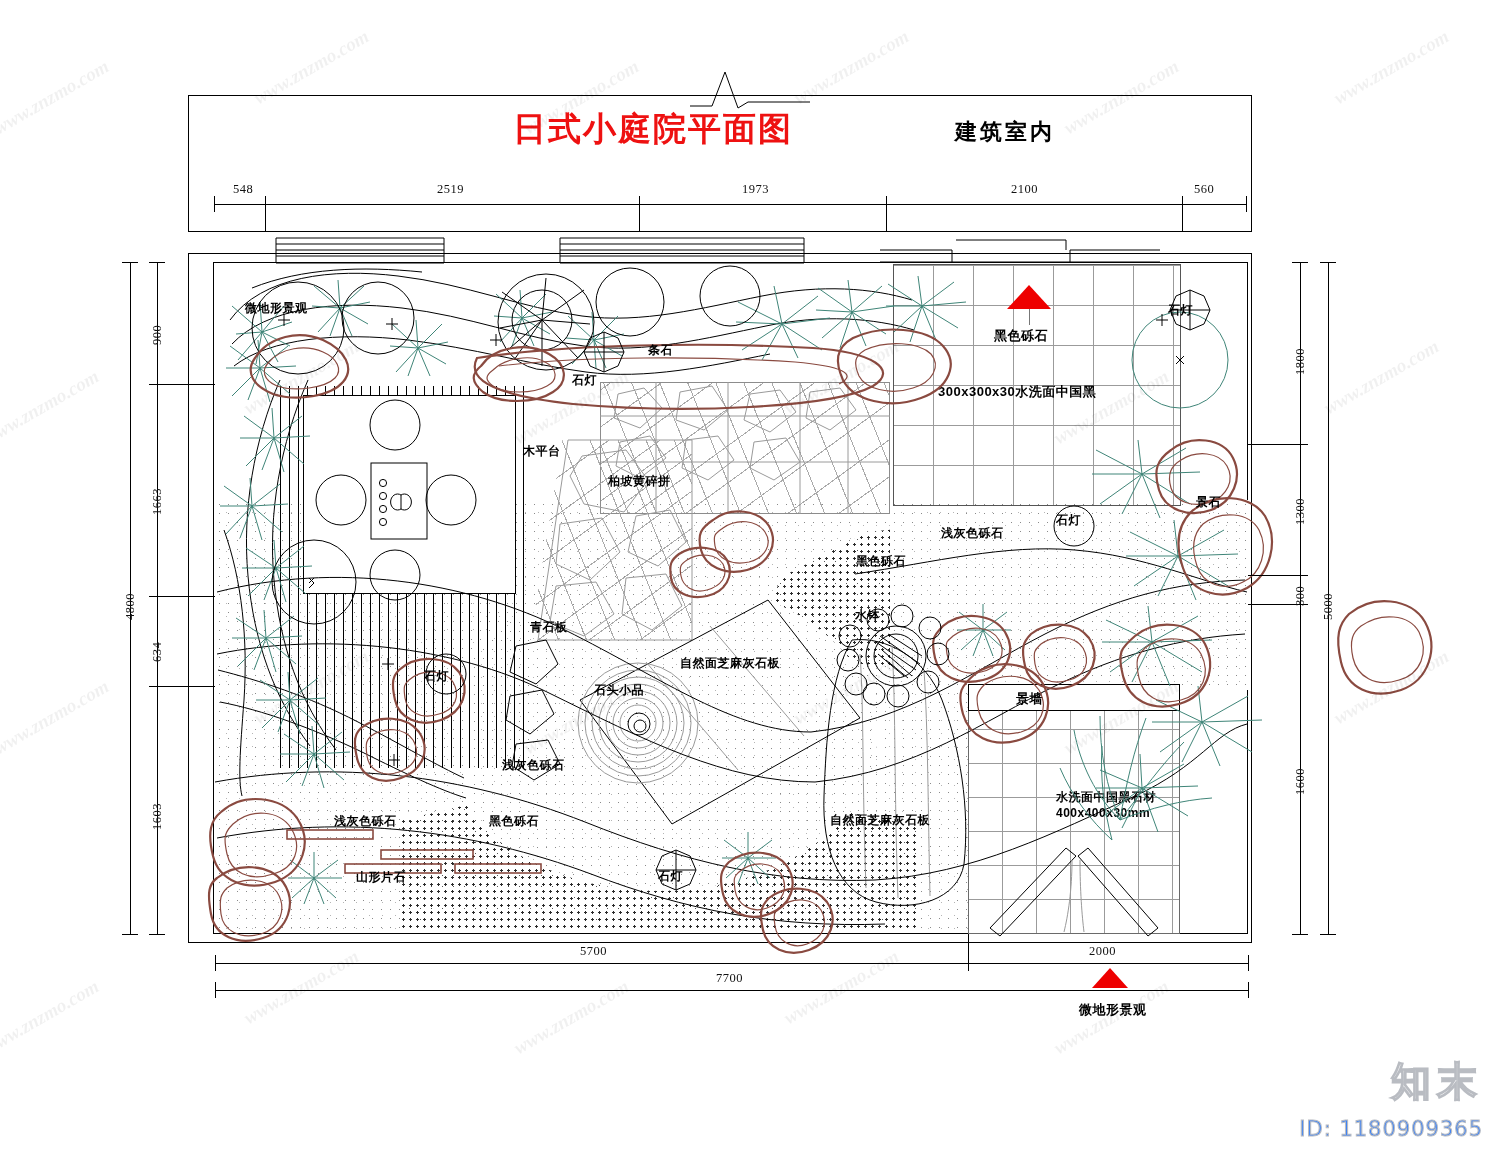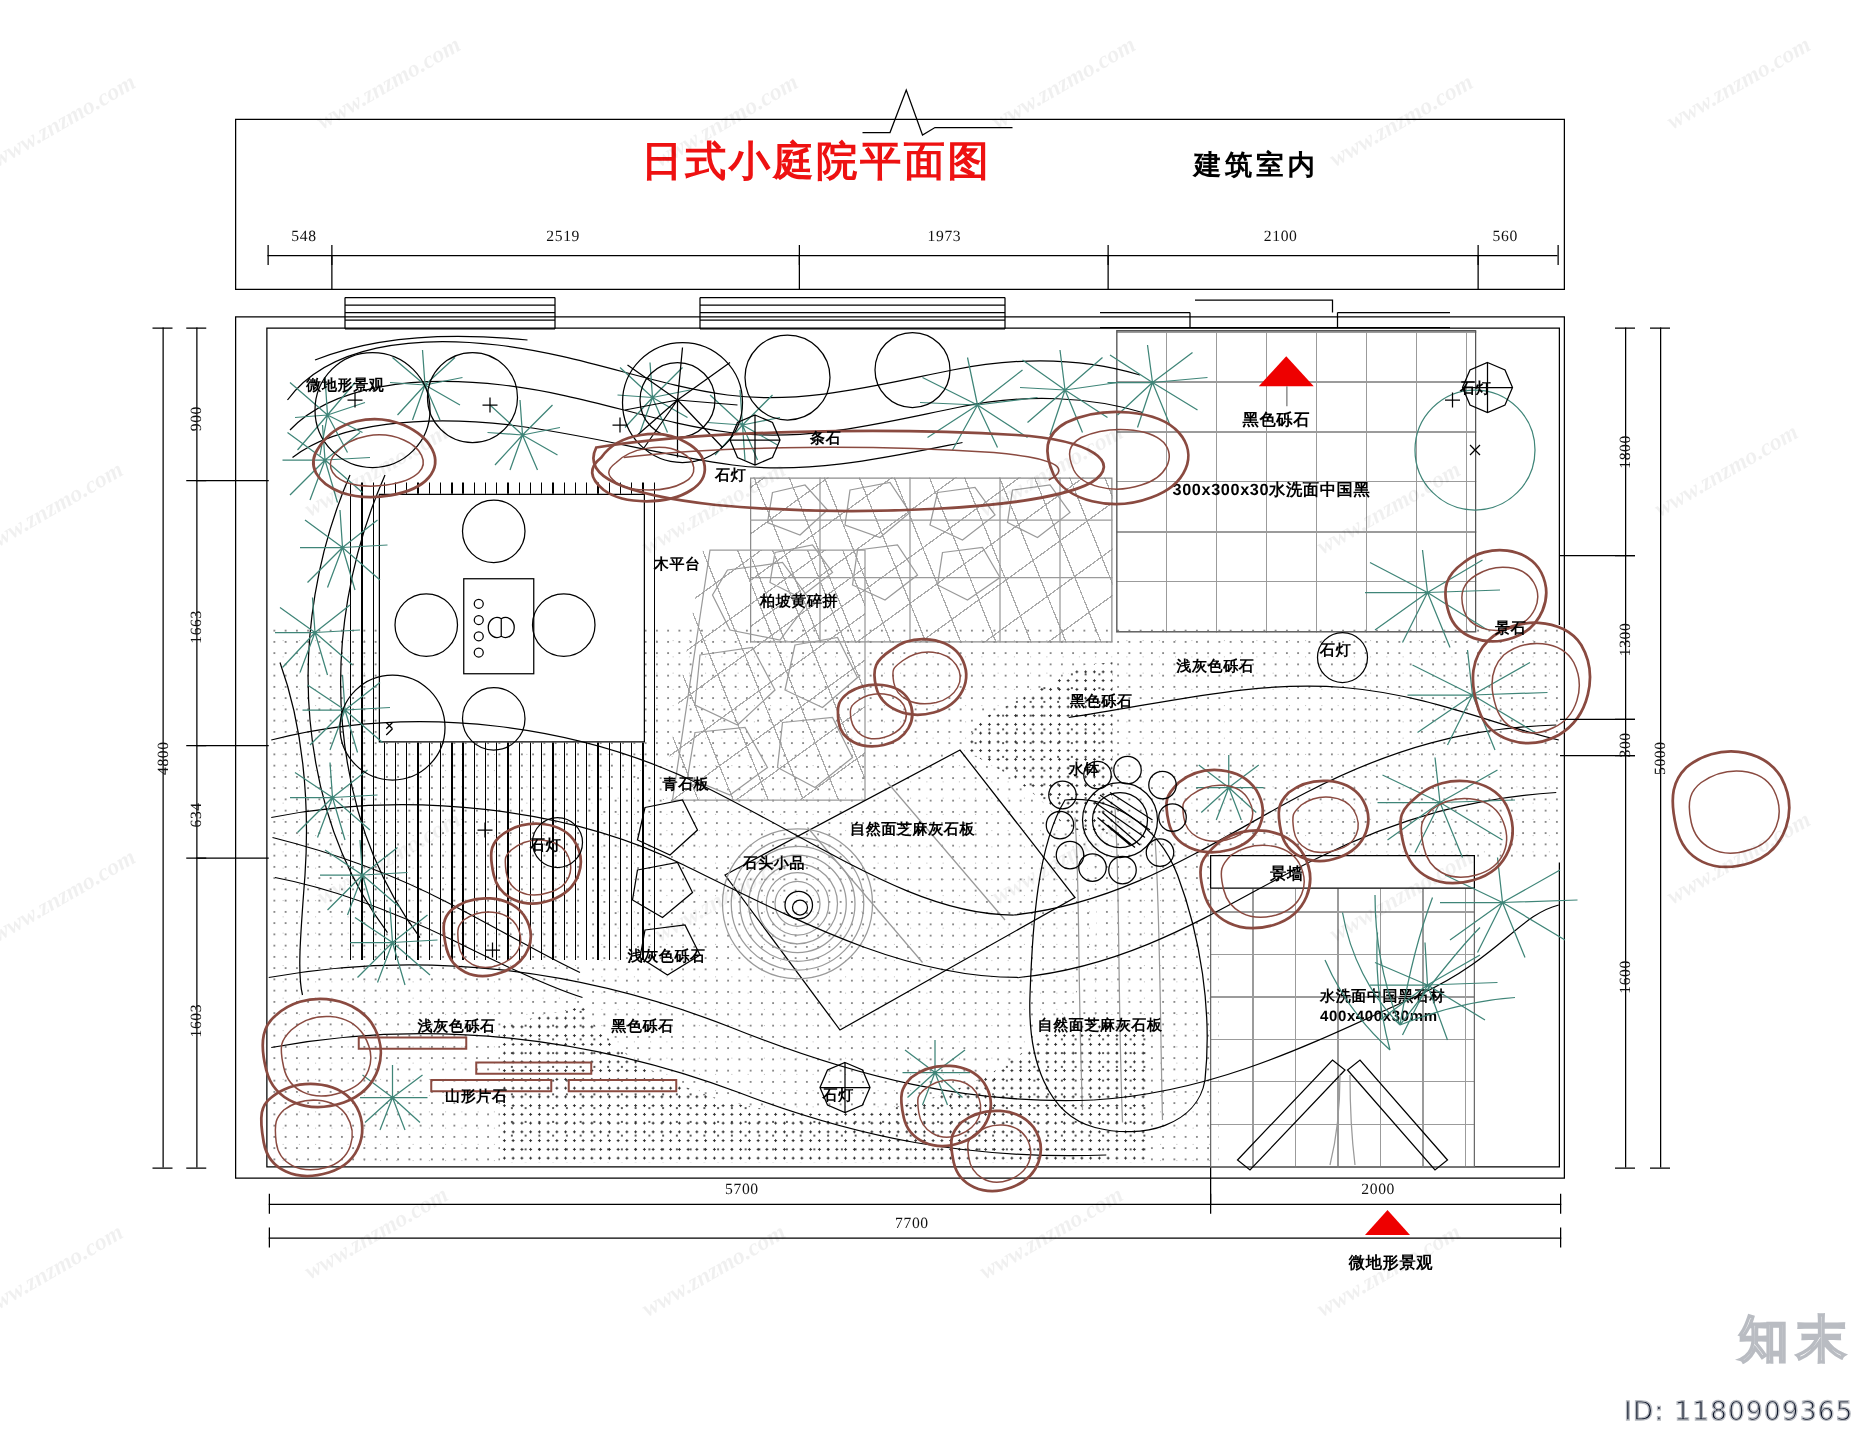--- a/index.html
+++ b/index.html
@@ -71,22 +71,22 @@
   .stone{fill:none;stroke:#8a4a40;stroke-width:2.2;}
   .stone-in{fill:none;stroke:#8a4a40;stroke-width:1.2;}
   .plant{fill:none;stroke:#3f8578;stroke-width:1;}
   .kline{fill:none;stroke:#000;stroke-width:1;}
   .gline{fill:none;stroke:#9a9a9a;stroke-width:1;}
 
   .idbox{position:absolute;right:14px;bottom:14px;text-align:right;}
   .zmlogo{font-size:40px;font-weight:700;color:#fff;
           -webkit-text-stroke:1.4px #b9bcc2;letter-spacing:6px;
           font-family:"DejaVu Sans",sans-serif;}
-  .idtxt{font-size:21px;color:#0f172a;-webkit-text-stroke:1.1px #b9bcc2;
-         letter-spacing:1px;font-family:"DejaVu Sans",sans-serif;margin-top:18px;}
+  .idtxt{font-size:21px;color:#3b82f6;-webkit-text-stroke:1.1px #b9bcc2;
+         letter-spacing:1px;font-family:"DejaVu Sans",sans-serif;margin-top:8px;}
 </style>
 </head>
 <body>
 
 <div class="root">
 
   <div class="wm-layer">
     <div class="wm" style="left:-10px;top:120px">www.znzmo.com</div>
     <div class="wm" style="left:-20px;top:430px">www.znzmo.com</div>
     <div class="wm" style="left:-10px;top:740px">www.znzmo.com</div>

